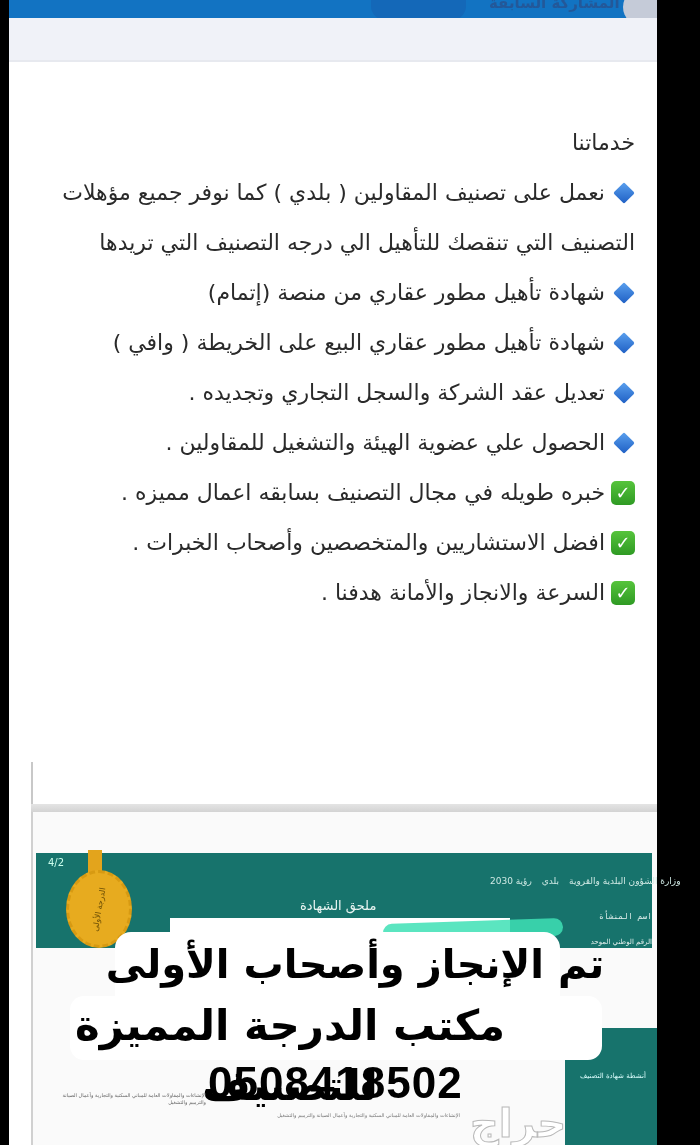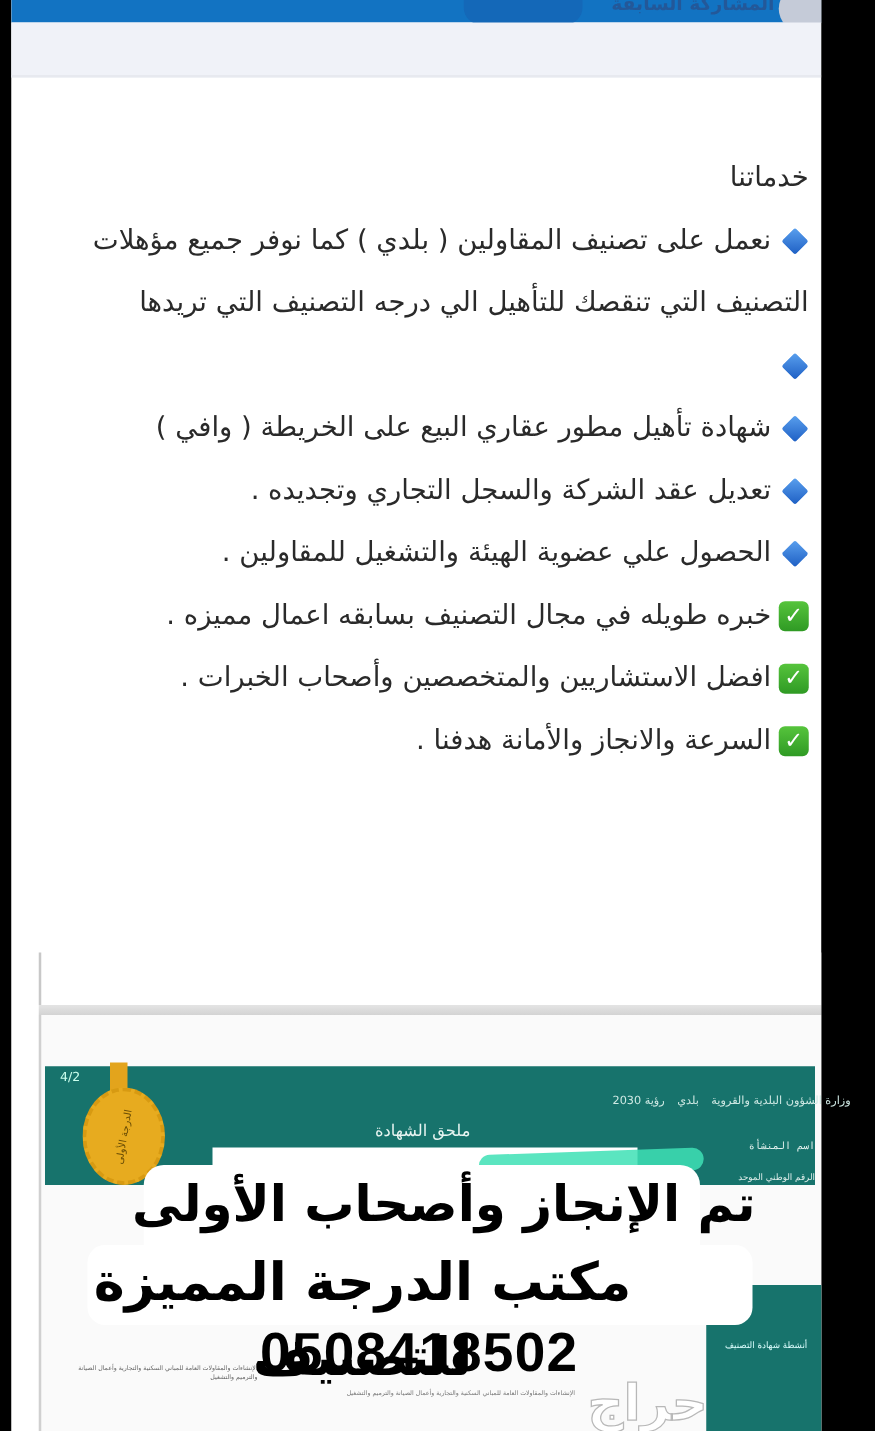--- a/index.html
+++ b/index.html
@@ -28,21 +28,21 @@
       position: absolute; right: -4px; top: -12px; width: 38px; height: 38px;
       border-radius: 50%; background: #c5cbd8;
     }
     .subheader {
       position: absolute; left: 0; top: 18px; width: 100%; height: 44px;
       background: #f0f2f8; border-bottom: 2px solid #e7e9ef;
     }
 
     
     .desc {
-      position: absolute; left: 16px; top: 118px; width: 100%;
+      position: absolute; left: 4px; top: 118px; width: 100%;
       direction: rtl; text-align: right; padding-right: 26px; padding-left: 32px;
       color: #2a2a2a;
     }
     .desc-title { font-size: 22px; line-height: 50px; height: 50px; }
     .desc-line {
       font-size: 22px; line-height: 50px; height: 50px; white-space: nowrap;
       display: flex; align-items: center; justify-content: flex-start; gap: 2px;
     }
     .diamond {
       display: inline-block; width: 18px; height: 18px; margin-left: 8px; margin-right: 2px;
@@ -164,20 +164,21 @@
 
     <div class="desc-line">
       <span class="diamond"></span>
       <span>نعمل على تصنيف المقاولين ( بلدي ) كما نوفر جميع مؤهلات</span>
     </div>
     <div class="desc-line">
       <span>التصنيف التي تنقصك للتأهيل الي درجه التصنيف التي تريدها</span>
     </div>
     <div class="desc-line">
       <span class="diamond"></span>
+      <span>شهادة تأهيل مطور عقاري من منصة (إتمام)</span>
     </div>
     <div class="desc-line">
       <span class="diamond"></span>
       <span>شهادة تأهيل مطور عقاري البيع على الخريطة ( وافي )</span>
     </div>
     <div class="desc-line">
       <span class="diamond"></span>
       <span>تعديل عقد الشركة والسجل التجاري وتجديده .</span>
     </div>
     <div class="desc-line">

